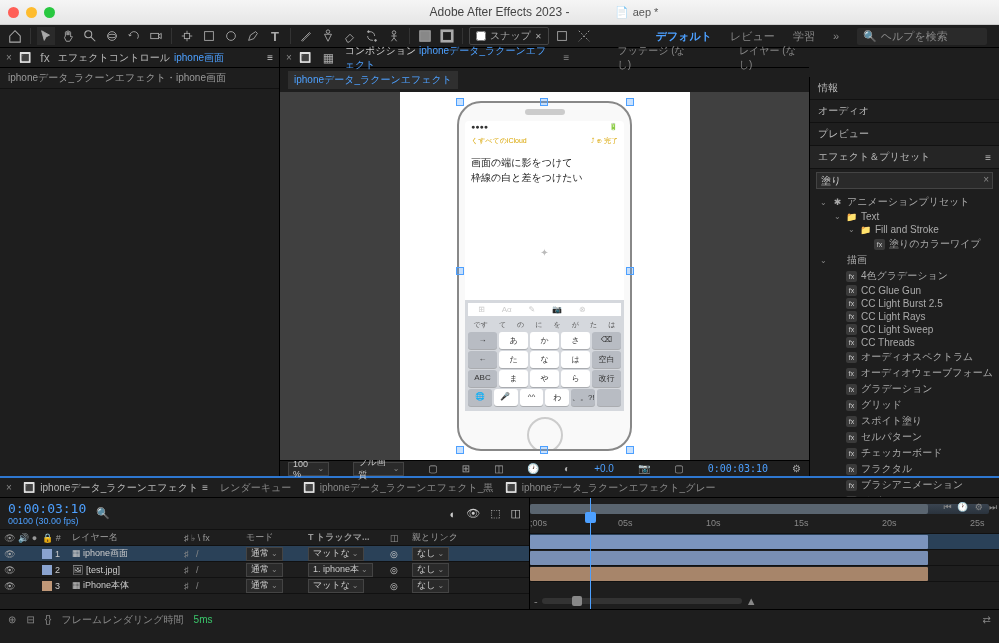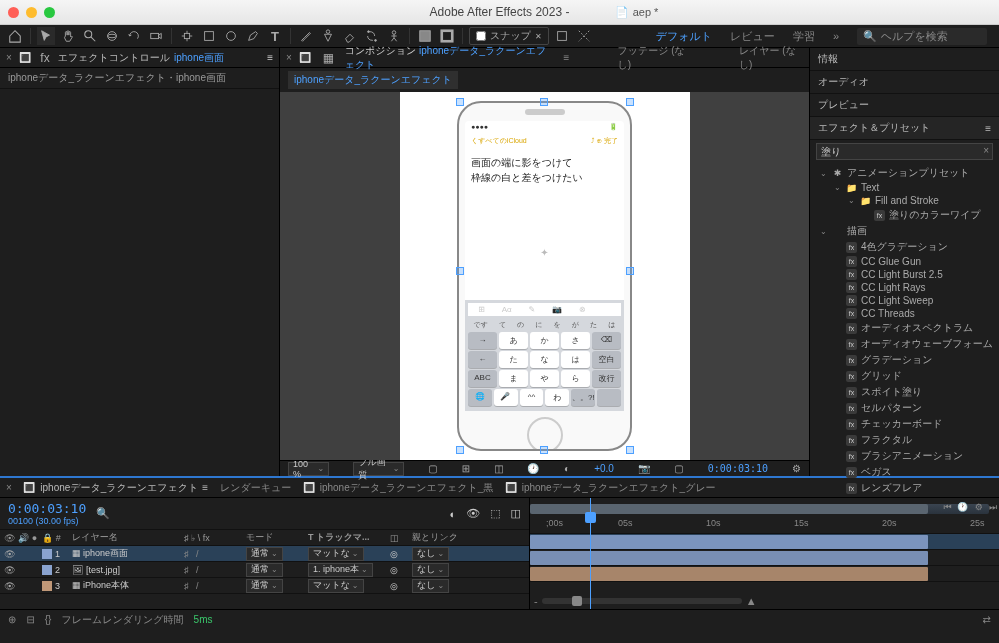--- a/index.html
+++ b/index.html
@@ -17,21 +17,21 @@
 .toolbar { height: 22px; background: #1e1e1e; display: flex; align-items: center; padding: 0 6px; gap: 4px; border-bottom: 1px solid #000; }
 .ticon { width: 18px; height: 18px; display: flex; align-items: center; justify-content: center; color: #aaa; font-size: 12px; cursor: pointer; }
 .ticon.sel { background: #2a2a2a; }
 .ticon svg { width: 14px; height: 14px; fill: #aaa; stroke: #aaa; }
 .tsep { width: 1px; height: 16px; background: #333; margin: 0 2px; }
 .snap-box { display: flex; align-items: center; gap: 4px; padding: 1px 6px; border: 1px solid #444; border-radius: 2px; font-size: 10px; color: #aaa; }
 
 
 .workspace { height: 20px; background: #1e1e1e; display: flex; align-items: center; justify-content: flex-end; gap: 18px; padding: 0 12px; border-bottom: 1px solid #000; font-size: 11px; }
 .workspace span { color: #888; cursor: pointer; }
-.workspace span.active { color: #4da0ff; }
+.workspace span.active { color: #4da0ff; font-weight: bold; }
 .search { display: flex; align-items: center; gap: 4px; background: #2a2a2a; padding: 1px 6px; border-radius: 2px; width: 130px; color: #777; }
 
 
 .main { display: flex; height: 428px; }
 .leftpanel { width: 280px; background: #1e1e1e; border-right: 1px solid #000; }
 .panel-tabs { height: 20px; display: flex; align-items: center; padding: 0 6px; border-bottom: 1px solid #000; gap: 8px; font-size: 10px; }
 .panel-tab { display: flex; align-items: center; gap: 4px; color: #bbb; }
 .breadcrumb { padding: 3px 8px; font-size: 10px; color: #999; border-bottom: 1px solid #111; }
 
 .centerpanel { flex: 1; background: #1e1e1e; display: flex; flex-direction: column; }
@@ -49,21 +49,21 @@
 .keyboard { background: #d5d8dd; padding: 3px; }
 .kb-row { display: flex; gap: 2px; margin-bottom: 2px; }
 .kb-key { flex: 1; background: #fff; border-radius: 3px; text-align: center; padding: 3px 0; font-size: 8px; color: #333; box-shadow: 0 1px 0 rgba(0,0,0,.2); }
 .kb-key.gray { background: #b8bcc3; }
 .kb-suggest { display: flex; justify-content: space-around; padding: 2px 0; font-size: 7px; color: #555; }
 .phone-home { width: 36px; height: 36px; border: 2px solid #ccc; border-radius: 50%; margin: 4px auto; }
 .sel-handle { position: absolute; width: 8px; height: 8px; border: 1px solid #4da0ff; background: rgba(77,160,255,.3); }
 .viewer-footer { height: 22px; background: #1e1e1e; display: flex; align-items: center; padding: 0 8px; gap: 24px; font-size: 10px; border-top: 1px solid #000; color: #aaa; }
 .vfitem { display: flex; align-items: center; gap: 3px; }
 
-.rightpanel { width: 190px; background: #1e1e1e; border-left: 1px solid #000; font-size: 10px; }
+.rightpanel { width: 190px; background: #1e1e1e; border-left: 1px solid #000; font-size: 10px; margin-top: 29px; }
 .rp-section { padding: 4px 8px; border-bottom: 1px solid #111; color: #bbb; cursor: pointer; }
 .rp-section.active { background: #252525; display: flex; justify-content: space-between; align-items: center; }
 .rp-search { padding: 3px 6px; }
 .rp-search input { width: 100%; background: #2a2a2a; border: 1px solid #444; color: #ccc; padding: 2px 18px 2px 4px; font-size: 10px; }
 .rp-tree { padding: 2px 0; overflow-y: auto; height: 340px; }
 .rp-item { padding: 1px 6px 1px 12px; display: flex; align-items: center; gap: 4px; color: #aaa; cursor: pointer; white-space: nowrap; }
 .rp-item.l1 { padding-left: 10px; } .rp-item.l2 { padding-left: 24px; } .rp-item.l3 { padding-left: 38px; } .rp-item.l4 { padding-left: 52px; }
 .rp-chev { width: 8px; font-size: 8px; color: #888; }
 .rp-ic { width: 11px; height: 11px; display: inline-flex; align-items: center; justify-content: center; font-size: 9px; }
 
@@ -592,21 +592,21 @@
               <span class="dd">なし</span>
             </div>
   </div>
         </div>
     </div>
     <div class="tl-right">
       <div class="ruler">
         <div class="ruler-bar"></div>
         <div class="workarea"></div>
         <div id="ruler-ticks">
-            <span class="ruler-tick" style="left:16px;">;00s</span>
+            <span class="ruler-tick" style="left:0px;">;00s</span>
             <span class="ruler-tick" style="left:88px;">05s</span>
             <span class="ruler-tick" style="left:176px;">10s</span>
             <span class="ruler-tick" style="left:264px;">15s</span>
             <span class="ruler-tick" style="left:352px;">20s</span>
             <span class="ruler-tick" style="left:440px;">25s</span>
           </div>
         <div style="position:absolute;right:2px;top:4px;display:flex;gap:6px;color:#888;">
           <span>⏮</span>
           <span>🕐</span>
           <span>⚙</span>

